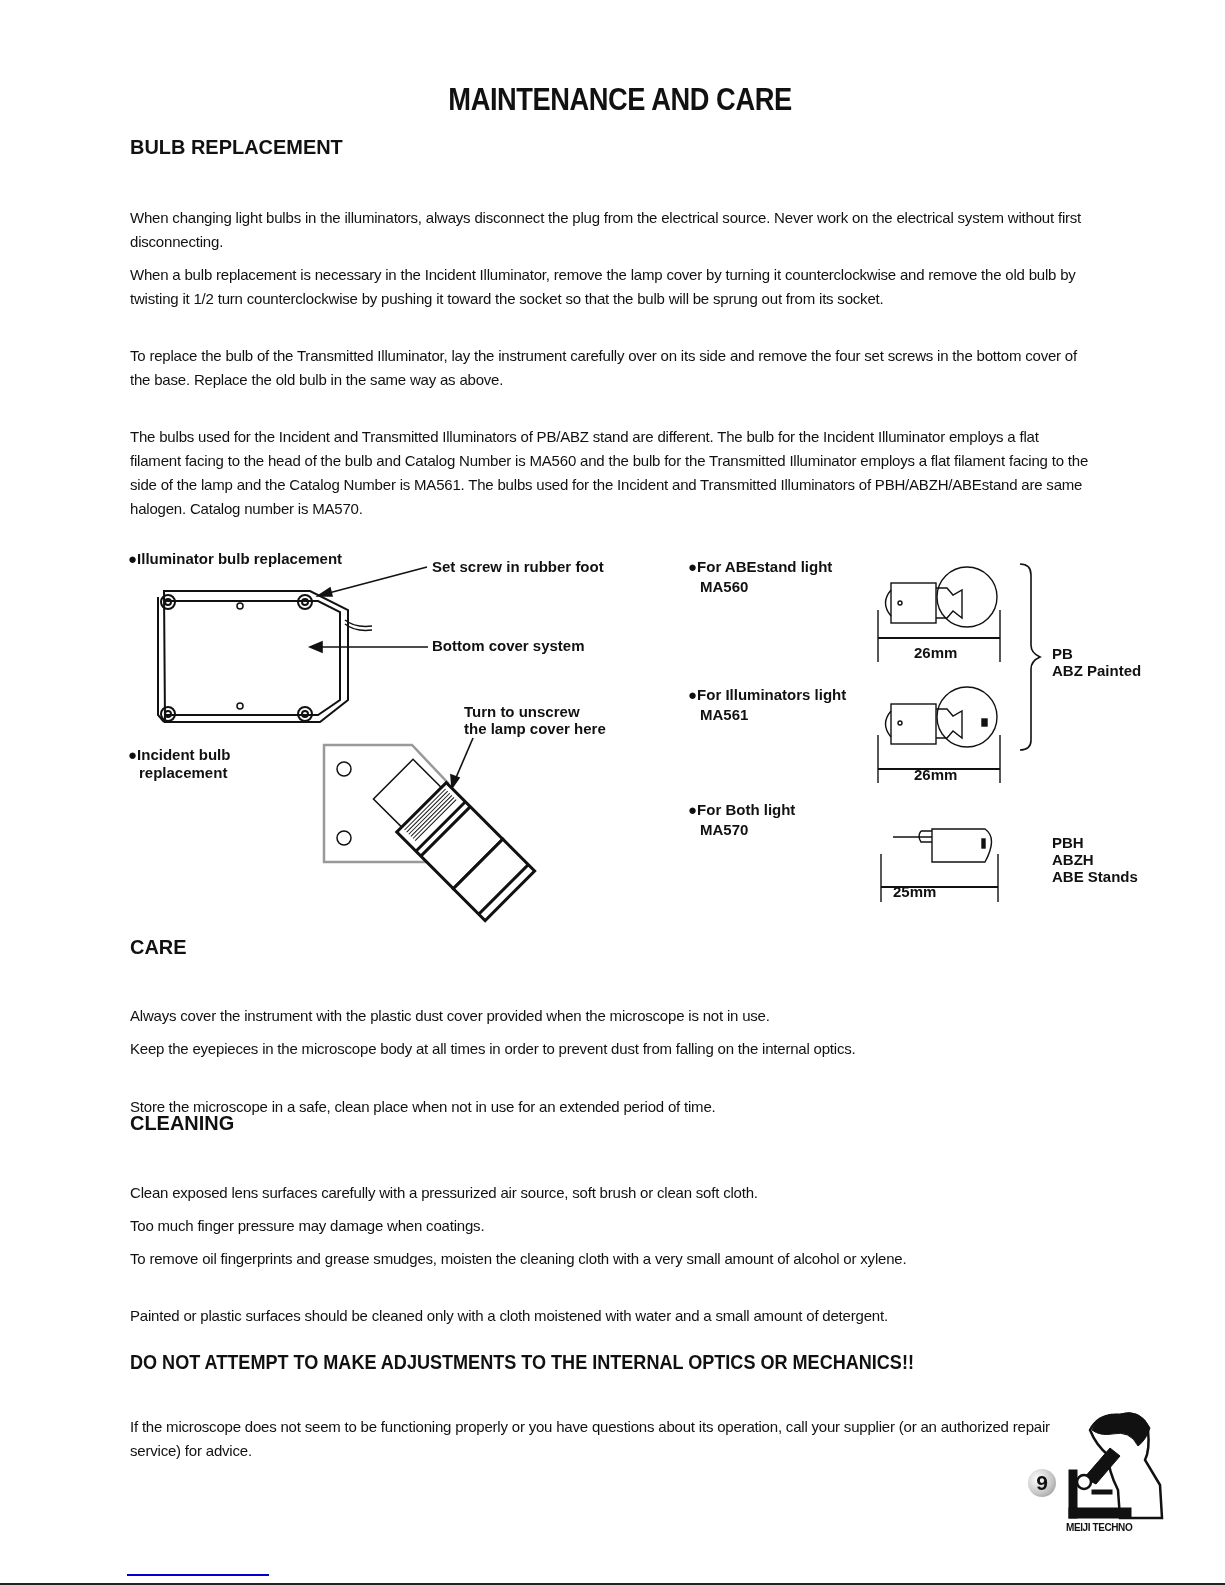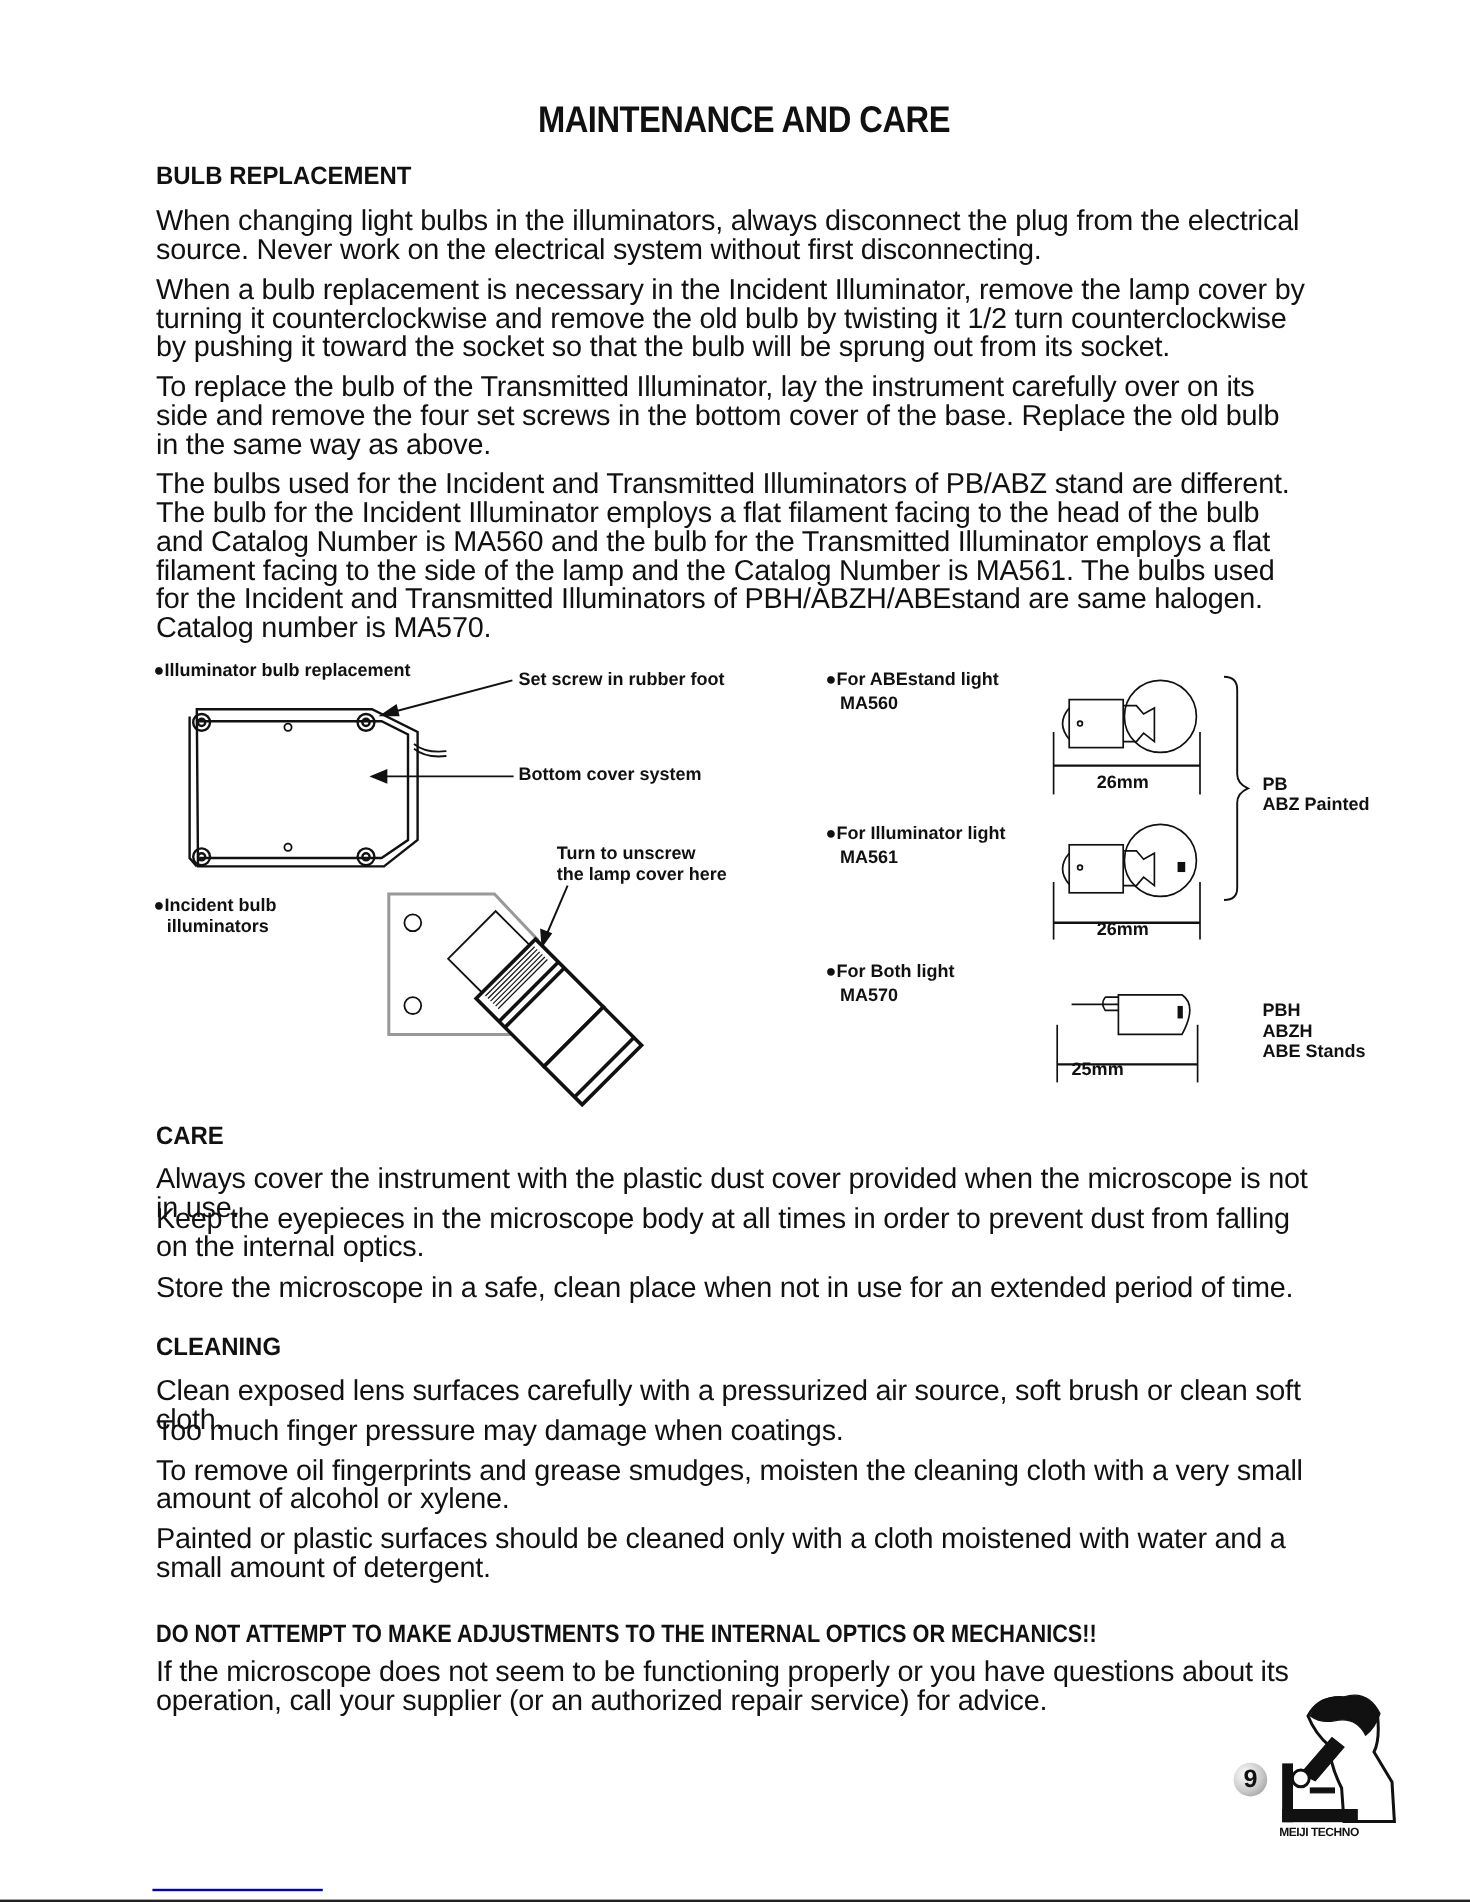--- a/index.html
+++ b/index.html
@@ -11,21 +11,21 @@
     position: absolute; left: 0; width: 1240px; top: 82px; text-align: center;
     font-size: 31px; font-weight: bold; letter-spacing: -0.5px;
     transform: scaleX(0.88); transform-origin: 620px 0;
   }
   .sec-head {
     position: absolute; left: 130px; font-size: 21px; font-weight: bold;
     transform: scaleX(0.95); transform-origin: left;
   }
   .para {
     position: absolute; left: 130px; width: 960px;
-    font-size: 24px; line-height: 24px; letter-spacing: -0.2px;
+    font-size: 15px; line-height: 24px; letter-spacing: -0.2px; margin-top: 33px;
   }
   .warn {
     position: absolute; left: 130px; top: 1350px; font-size: 21px; font-weight: bold;
     transform: scaleX(0.86); transform-origin: left; white-space: nowrap;
   }
   .lbl { position: absolute; font-size: 15px; font-weight: bold; line-height: 18px; white-space: nowrap; }
   svg { position: absolute; left: 0; top: 0; }
   .pagenum {
     position: absolute; left: 1028px; top: 1469px; width: 28px; height: 28px; border-radius: 50%;
     background: radial-gradient(circle at 35% 35%, #ffffff 0%, #c8c8c8 55%, #8a8a8a 100%);
@@ -140,27 +140,27 @@
     <rect x="1092" y="1490" width="20" height="4"></rect>
   </g>
 </svg>
 
 <div class="lbl" style="left:128px;top:550px">●Illuminator bulb replacement</div>
 <div class="lbl" style="left:432px;top:558px">Set screw in rubber foot</div>
 <div class="lbl" style="left:432px;top:637px">Bottom cover system</div>
 <div class="lbl" style="left:464px;top:703px">Turn to unscrew</div>
 <div class="lbl" style="left:464px;top:720px">the lamp cover here</div>
 <div class="lbl" style="left:128px;top:746px">●Incident bulb</div>
-<div class="lbl" style="left:139px;top:764px">illuminators</div>
+<div class="lbl" style="left:139px;top:764px">replacement</div>
 
 <div class="lbl" style="left:688px;top:558px">●For ABEstand light</div>
 <div class="lbl" style="left:700px;top:578px">MA560</div>
 <div class="lbl" style="left:914px;top:644px">26mm</div>
 
-<div class="lbl" style="left:688px;top:686px">●For Illuminator light</div>
+<div class="lbl" style="left:688px;top:686px">●For Illuminators light</div>
 <div class="lbl" style="left:700px;top:706px">MA561</div>
 <div class="lbl" style="left:914px;top:766px">26mm</div>
 
 <div class="lbl" style="left:688px;top:801px">●For Both light</div>
 <div class="lbl" style="left:700px;top:821px">MA570</div>
 <div class="lbl" style="left:893px;top:883px">25mm</div>
 
 <div class="lbl" style="left:1052px;top:645px">PB</div>
 <div class="lbl" style="left:1052px;top:662px">ABZ Painted</div>
 <div class="lbl" style="left:1052px;top:834px">PBH</div>

